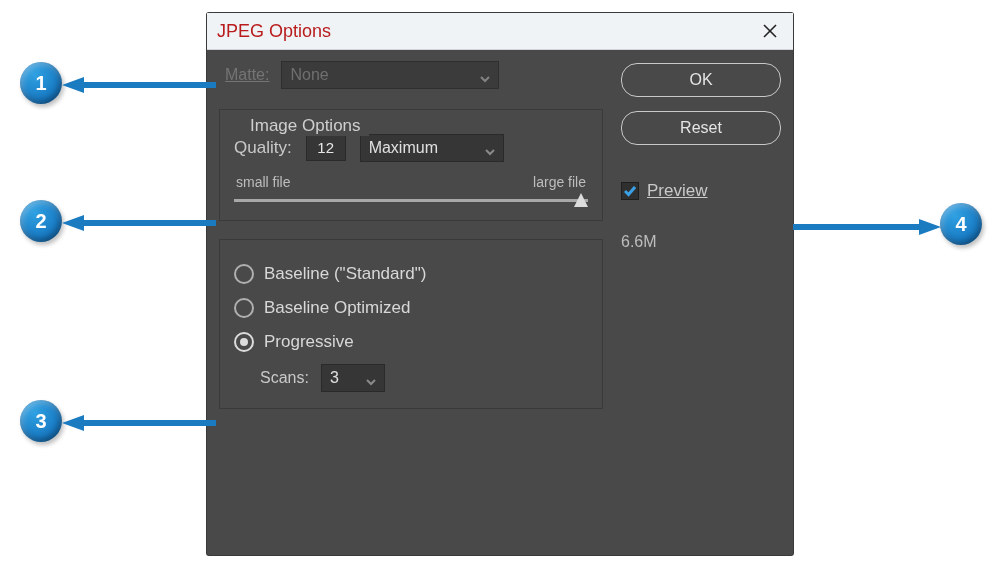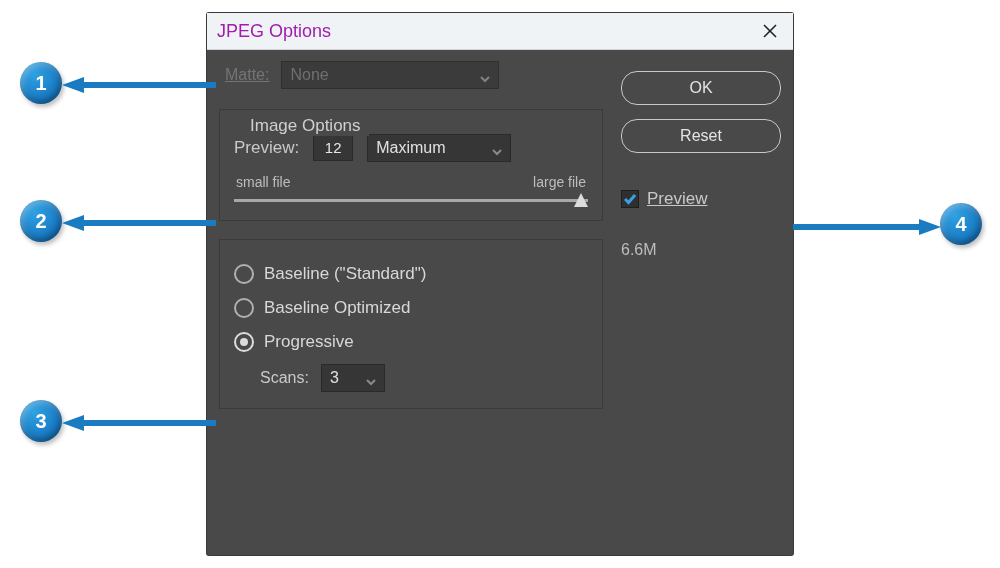--- a/index.html
+++ b/index.html
@@ -25,21 +25,21 @@
     border-radius: 2px;
     box-shadow: 0 0 0 1px #3a3a3a;
     color: #c9c9c9;
   }
 
   .titlebar {
     position: absolute;
     left: 0; top: 0; right: 0;
     height: 36px;
     background: #f0f3f6;
-    color: #a21caf;
+    color: #b91c1c;
     display: flex;
     align-items: center;
     padding-left: 10px;
     font-size: 18px;
     border-bottom: 1px solid #d0d4da;
   }
   .titlebar .title { flex: 1; }
   .titlebar .close {
     width: 46px;
     height: 36px;
@@ -187,21 +187,21 @@
     gap: 12px;
     margin-top: 12px;
     margin-left: 26px;
     font-size: 16px;
   }
 
   
   .right {
     position: absolute;
     right: 2px;
-    top: 12px;
+    top: 4px;
     width: 160px;
     display: flex;
     flex-direction: column;
     gap: 14px;
     align-items: stretch;
   }
   .pill-btn {
     height: 32px;
     border-radius: 16px;
     background: #494949;
@@ -280,21 +280,21 @@
                 <polyline points="1,3 5,7 9,3"></polyline>
               </svg>
           </span>
         </div>
       </div>
 
       <div class="group">
         <span class="group-title">Image Options</span>
         <div class="group-inner">
           <div class="quality-row">
-            <span>Preview:</span>
+            <span>Quality:</span>
             <span class="num-input">12</span>
             <div class="dd">
               <span>Maximum</span>
               <span class="chev">
                 <svg viewBox="0 0 10 10">
                     <polyline points="1,3 5,7 9,3"></polyline>
                   </svg>
               </span>
             </div>
           </div>

